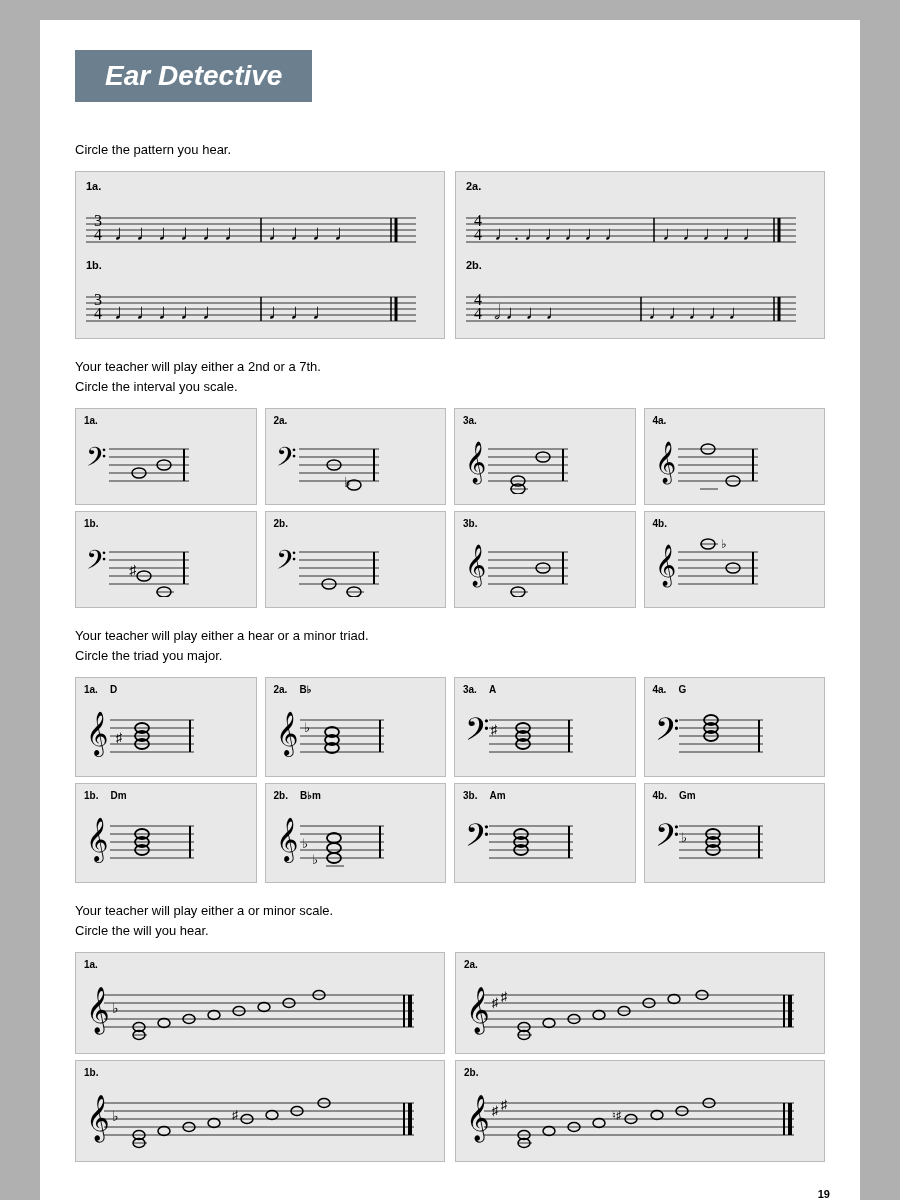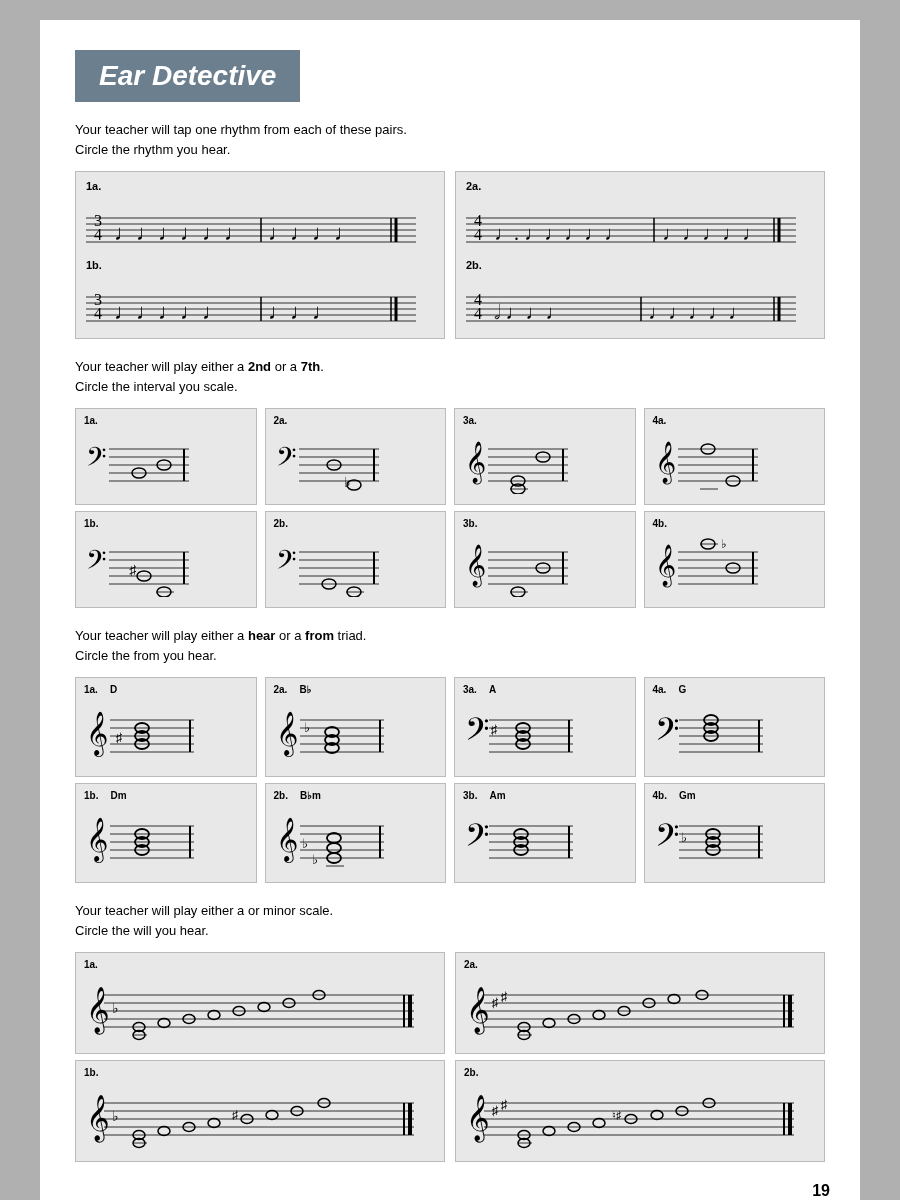--- a/index.html
+++ b/index.html
@@ -15,37 +15,37 @@
     .page {
       background: #ffffff;
       width: 820px;
       min-height: 1160px;
       margin: 20px auto;
       padding: 30px 35px 40px 35px;
       position: relative;
     }
     .title-banner {
       background: #6b7f8e;
-      padding: 10px 24px;
+      padding: 10px 30px;
       display: inline-block;
       margin-bottom: 18px;
     }
     .title-banner h1 {
       color: #ffffff;
       font-size: 28px;
       font-weight: 900;
       font-style: italic;
     }
     .instruction {
       font-size: 13px;
       margin-bottom: 12px;
       line-height: 1.5;
     }
     .instruction b {
-      font-weight: bold;
+      font-weight: normal;
     }
     
     .rhythm-container {
       display: flex;
       gap: 10px;
       margin-bottom: 18px;
     }
     .rhythm-box {
       background: #e8e8e8;
       border: 1px solid #bbb;
@@ -121,38 +121,38 @@
       padding: 6px 8px;
     }
     
     svg.staff {
       display: block;
     }
     .page-number {
       position: absolute;
       bottom: 20px;
       right: 30px;
-      font-size: 16px;
+      font-size: 11px;
       font-weight: bold;
     }
   </style>
 </head>
 <body>
 
 <div class="page">
 
   
   <div class="title-banner">
     <h1>Ear Detective</h1>
   </div>
 
   
   <div class="instruction">
-    <span>Your teacher will tap one rhythm from each of these pairs.</span><br>
-    <span>Circle the rhythm you hear.</span>
+    <br>
+    <span>Circle the pattern you hear.</span>
   </div>
 
   <div class="rhythm-container">
 
     <div class="rhythm-box">
       <div class="rhythm-label">1a.</div>
 
       <svg class="staff" width="330" height="55">
 
         <text x="8" y="30" font-size="16" font-family="Times New Roman">3</text>
@@ -374,22 +374,22 @@
 
           <text x="68" y="16" font-size="12" font-family="Times New Roman">♭</text>
           <line x1="100" y1="20" x2="100" y2="52" stroke="black" stroke-width="2"></line>
         </svg>
       </div>
     </div>
   </div>
 
   
   <div class="instruction">
-    Your teacher will play either a <b>hear</b> or a <b>from</b> triad.<br>
-    <span>Circle the from you hear.</span>
+    Your teacher will play either a <b>hear</b> or a <b>minor</b> triad.<br>
+    <span>Circle the triad you major.</span>
   </div>
 
   <div class="triad-container">
 
     <div class="triad-pair">
       <div class="triad-box">
         <div class="triad-header">
           <span>1a.</span>
           <span>D</span>
         </div>

